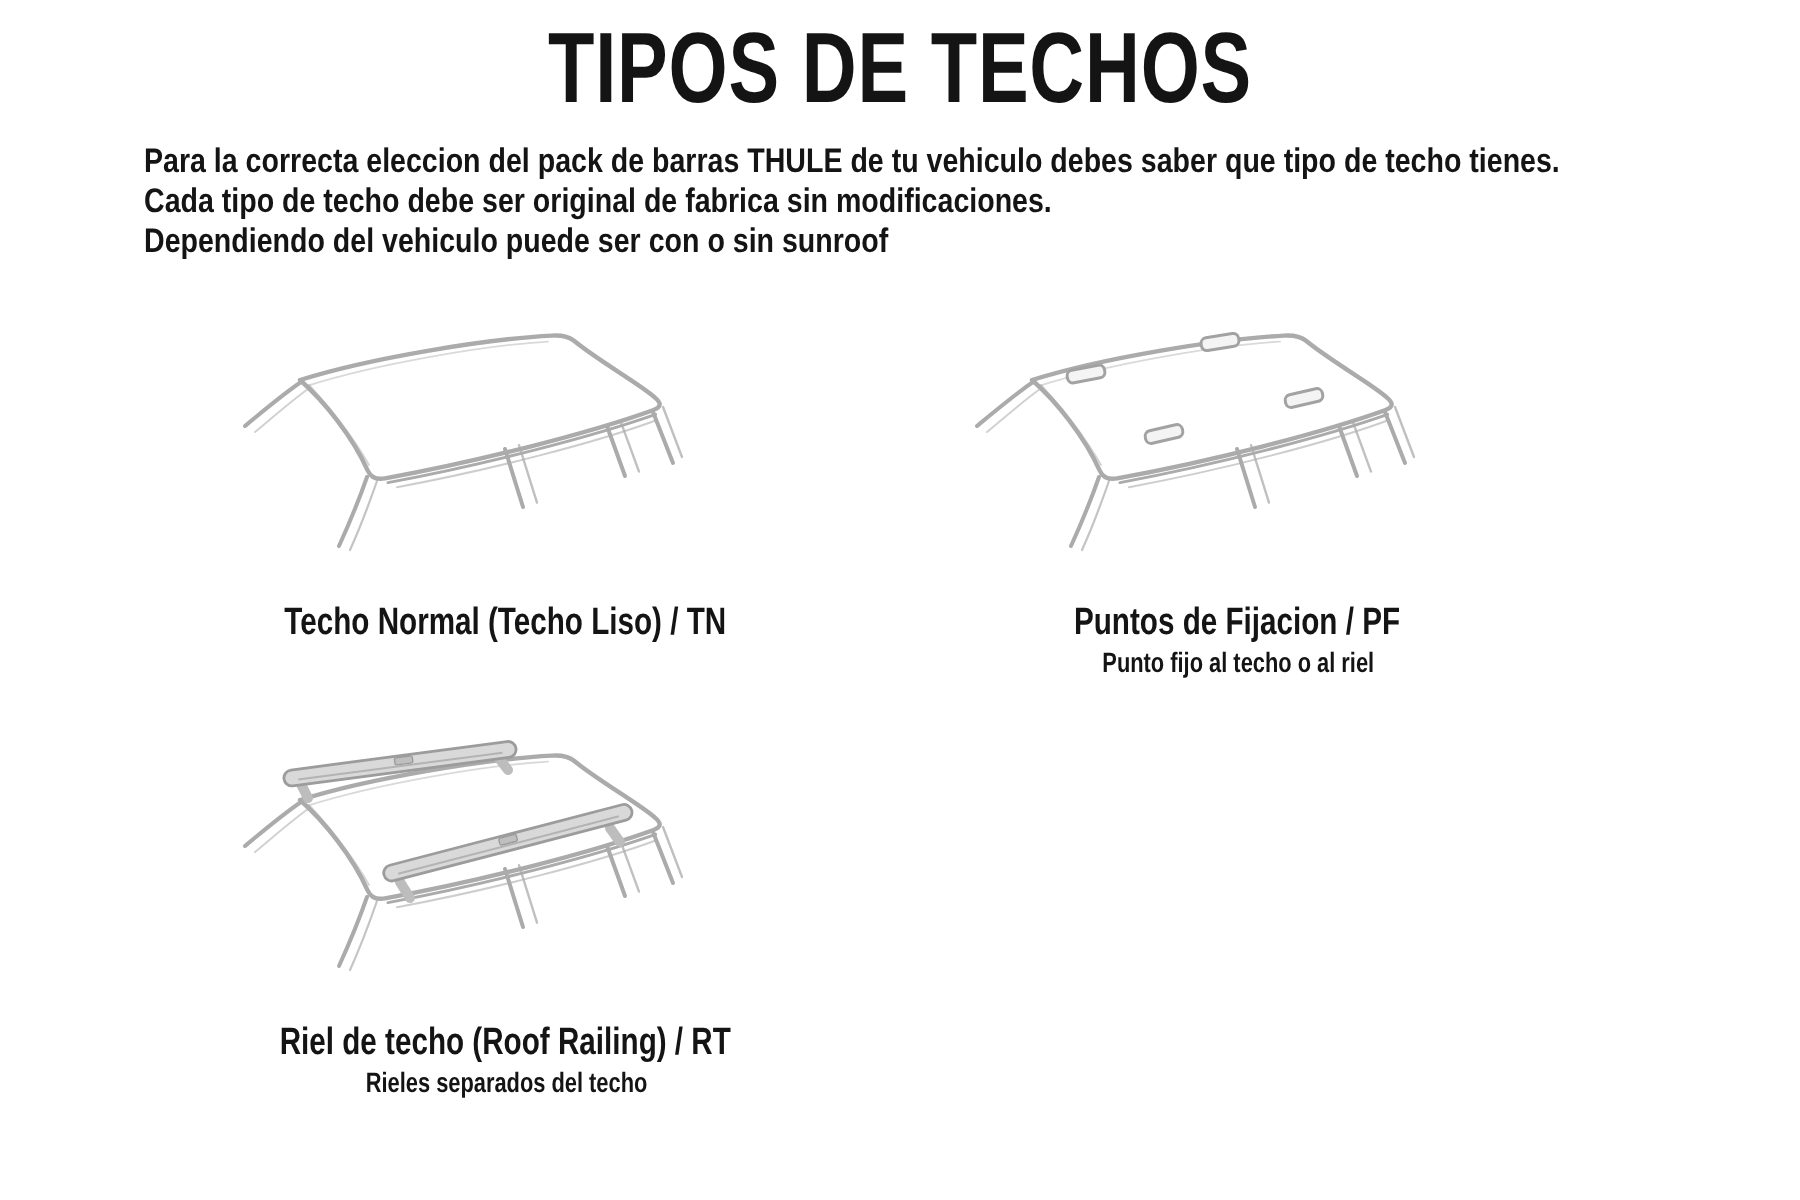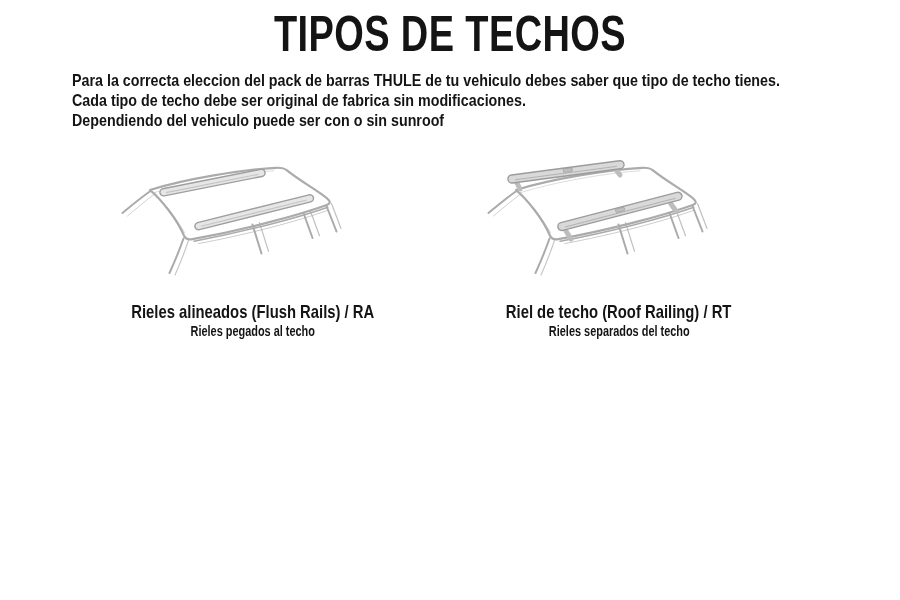--- a/index.html
+++ b/index.html
@@ -135,30 +135,37 @@
   <div class="title">TIPOS DE TECHOS</div>
 
   <div class="intro">
     <div class="line">Para la correcta eleccion del pack de barras THULE de tu vehiculo debes saber que tipo de techo tienes.</div>
     <div class="line">Cada tipo de techo debe ser original de fabrica sin modificaciones.</div>
     <div class="line">Dependiendo del vehiculo puede ser con o sin sunroof</div>
   </div>
 
   <div class="grid">
 
-
+    <div class="cell">
+      <svg class="fig" viewBox="0 0 320 145" width="330" height="145" aria-hidden="true">
+        <use href="#roofbase"></use>
+      </svg>
+      <div class="label">Techo Normal (Techo Liso) / TN</div>
+      <div class="sublabel"></div>
+    </div>
 
     <div class="cell">
       <svg class="fig" viewBox="0 0 320 145" width="330" height="145" aria-hidden="true">
         <use href="#roofbase"></use>
-        <use href="#flushrails"></use>
+        <use href="#fixpads"></use>
       </svg>
-      <div class="label">Rieles alineados (Flush Rails) / RA</div>
-      <div class="sublabel">Rieles pegados al techo</div>
+      <div class="label">Puntos de Fijacion / PF</div>
+      <div class="sublabel">Punto fijo al techo o al riel</div>
     </div>
+
 
     <div class="cell">
       <svg class="fig" viewBox="0 0 320 145" width="330" height="145" aria-hidden="true">
         <use href="#roofbase"></use>
         <use href="#roofrails"></use>
       </svg>
       <div class="label">Riel de techo (Roof Railing) / RT</div>
       <div class="sublabel">Rieles separados del techo</div>
     </div>
 

